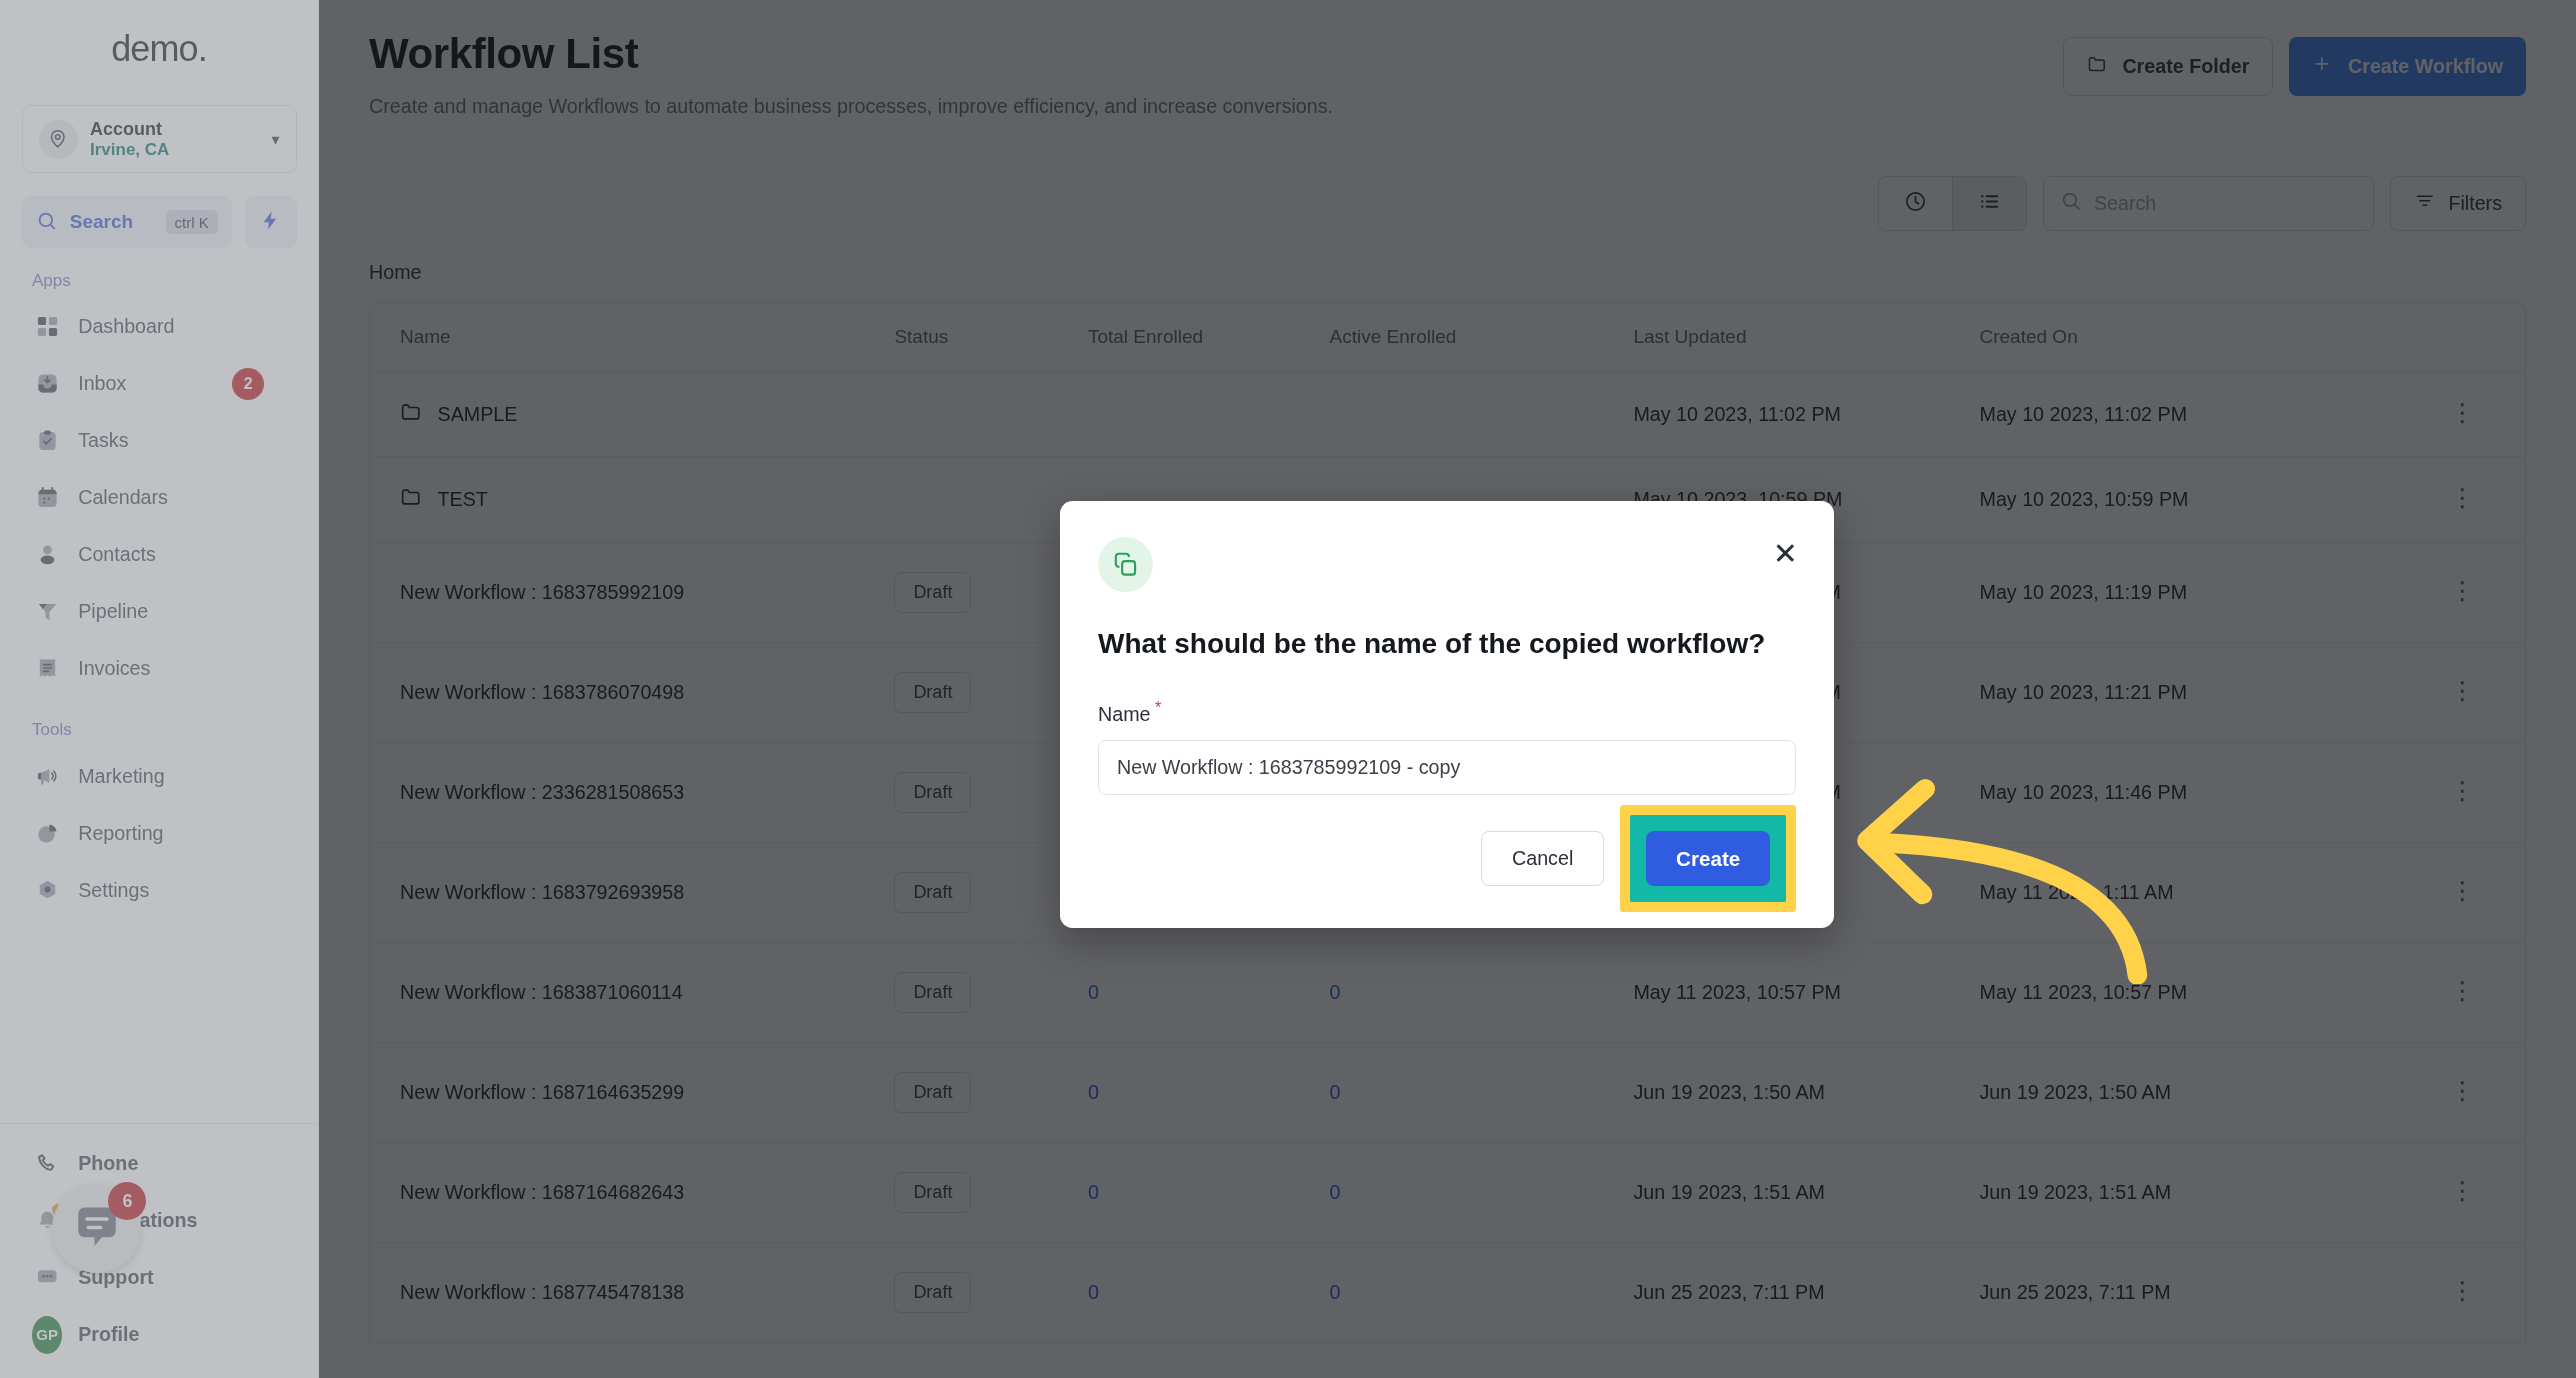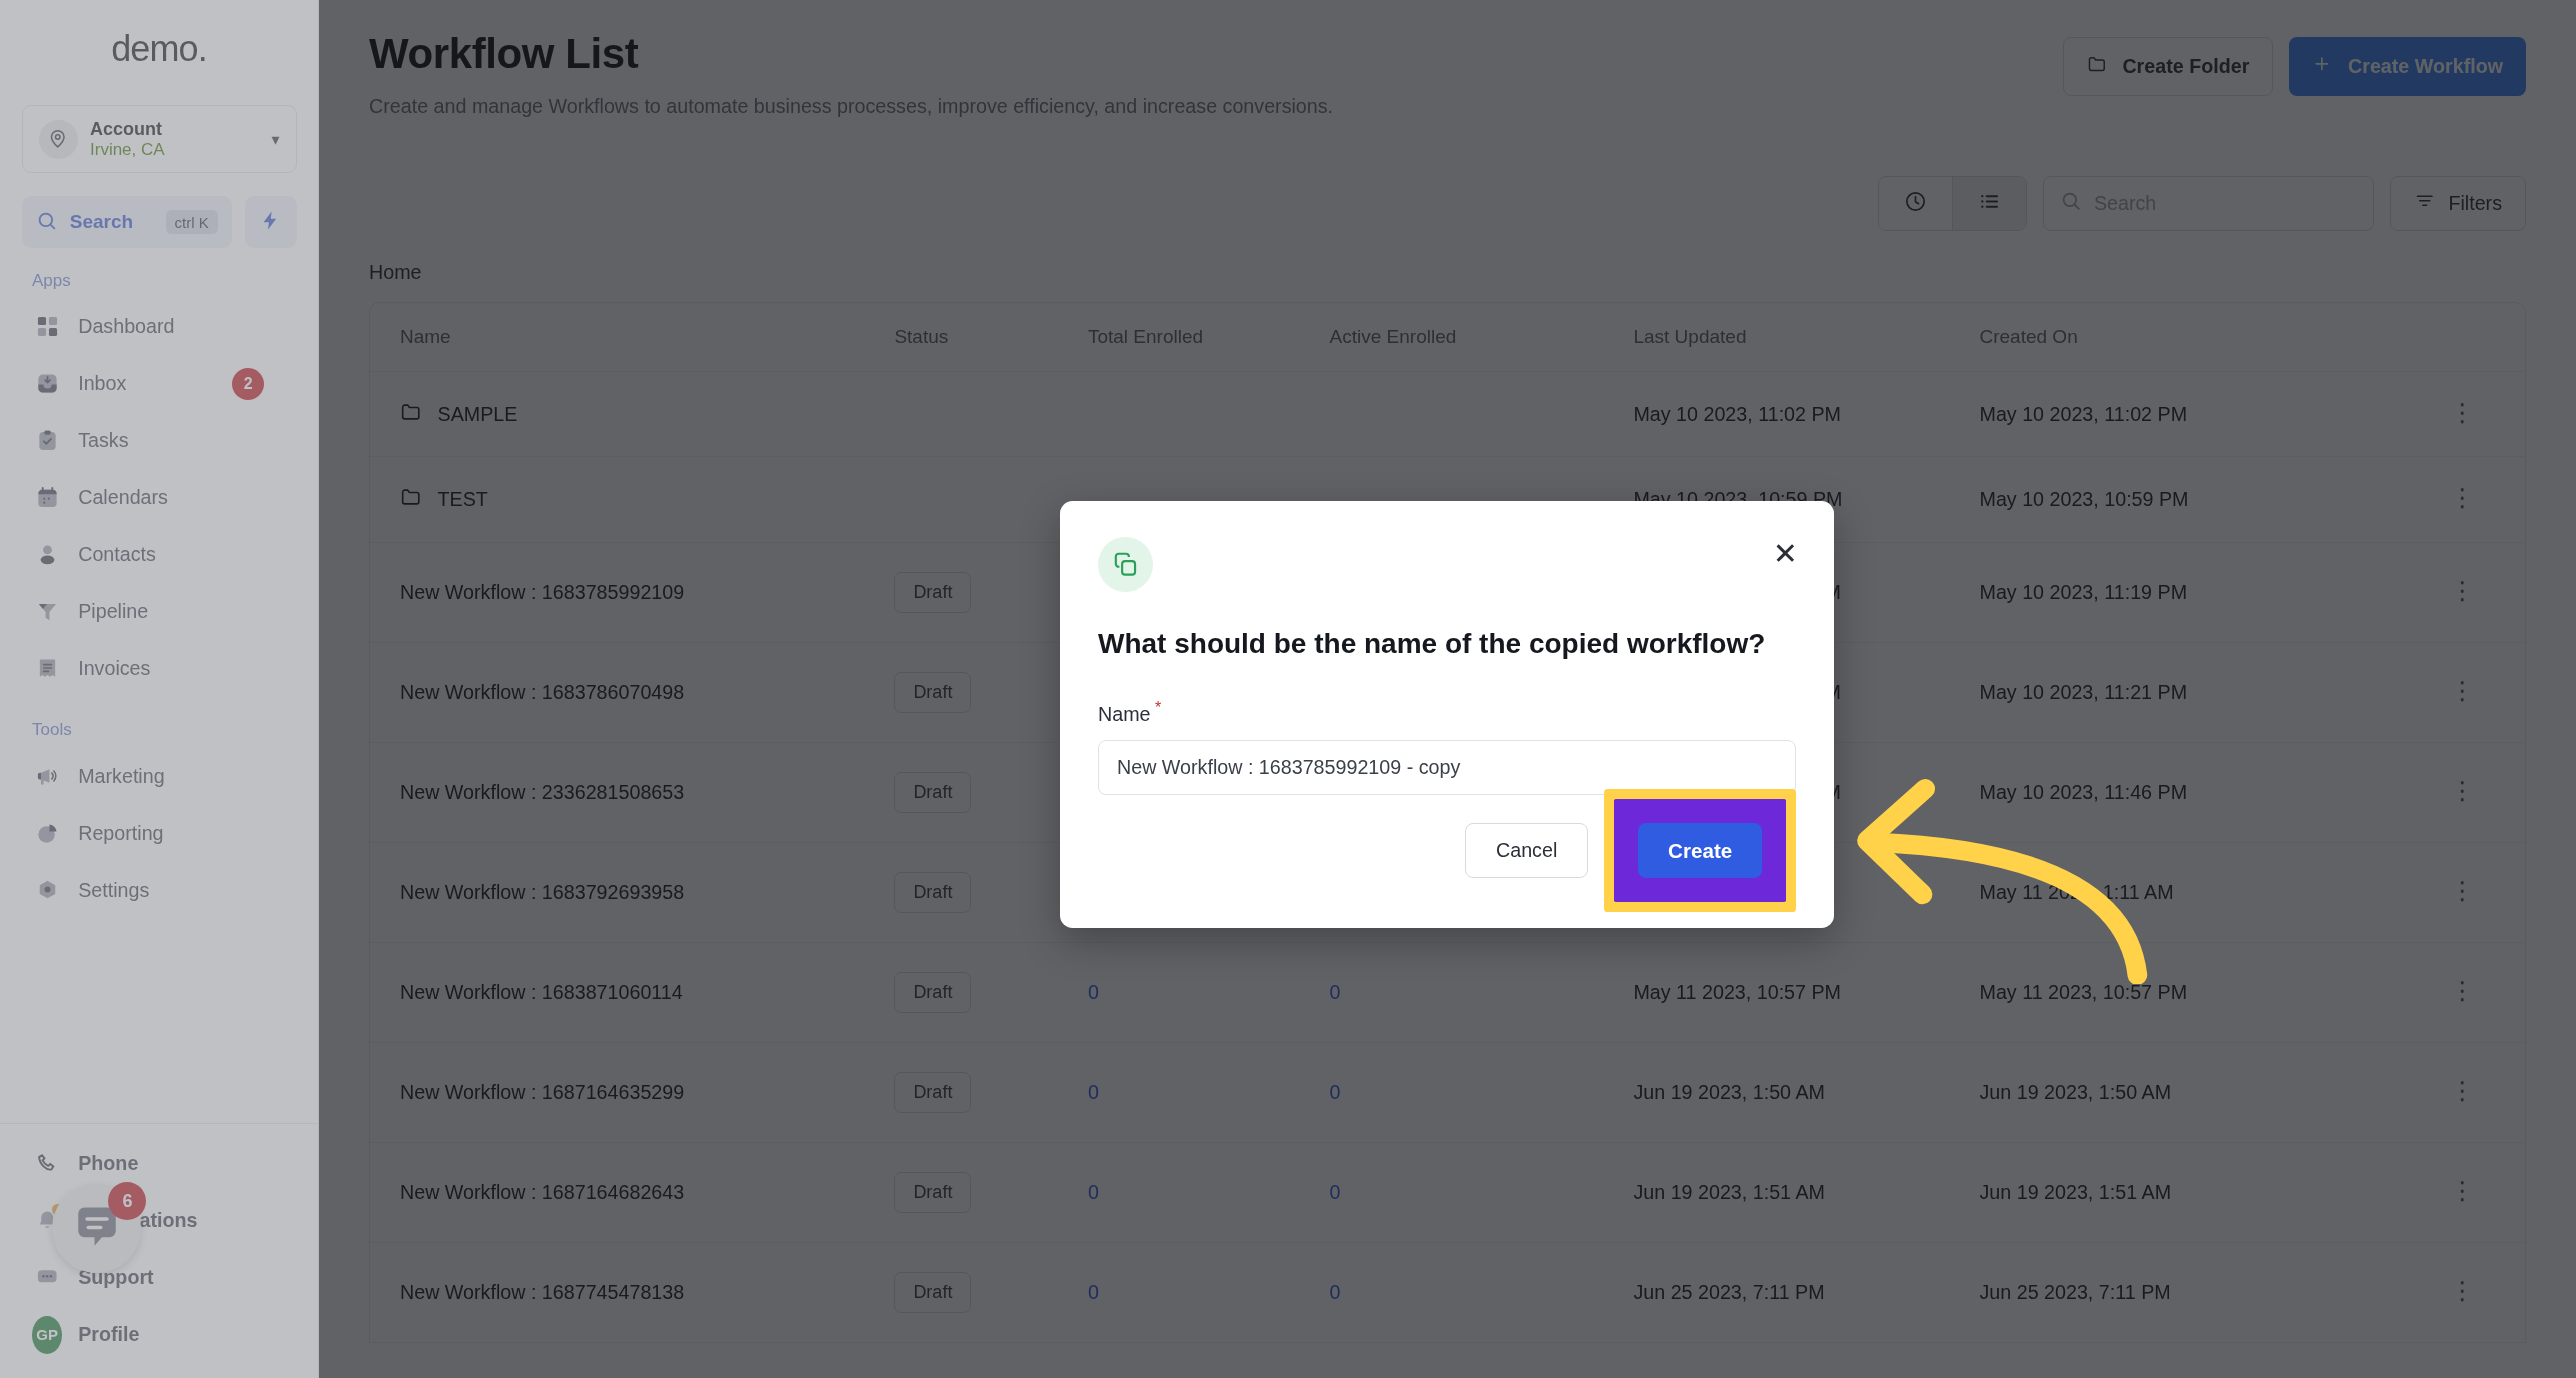--- a/index.html
+++ b/index.html
@@ -31,21 +31,21 @@
     border: 0.9px solid #e3e5ea; border-radius: 9px;
     display: flex; align-items: center; padding: 0 16px; gap: 12.5px;
   }
   .acct-avatar {
     width: 39px; height: 39px; border-radius: 50%;
     background: #e9eaee; display: flex; align-items: center; justify-content: center;
     flex: 0 0 auto;
   }
   .acct-text { flex: 1 1 auto; line-height: 1.15; }
   .acct-name { font-size: 18px; font-weight: 700; color: #1a1d23; }
-  .acct-sub { font-size: 17px; color: #4d7c0f; }
+  .acct-sub { font-size: 17px; color: #0f766e; font-weight: bold; }
   .chev { color: #3a3f4a; font-size: 16px; }
 
   .search-row {
     margin: 23px 21.5px 0 21.5px;
     display: flex; gap: 12.5px; align-items: center;
   }
   .search-box {
     flex: 1 1 auto; height: 52px; background: #eef1fb; border-radius: 9px;
     display: flex; align-items: center; padding: 0 14.3px; gap: 12.5px;
   }
@@ -214,21 +214,21 @@
   .modal-actions {
     position: absolute; right: 38px; bottom: 16px; display: flex; align-items: center; gap: 16px;
   }
   .btn-cancel {
     height: 55px; border: 0.9px solid #d7dae1; border-radius: 8px; background: #fff;
     padding: 0 30px; font-size: 19.7px; color: #2b2f38; display:flex; align-items:center;
   }
   .create-highlight {
     background: #ffd24a; padding: 9.8px; border-radius: 3.6px;
   }
-  .create-inner { background: #6d28d9; padding: 24px; border-radius: 1.8px; }
+  .create-inner { background: #14b8a6; padding: 16px; border-radius: 1.8px; }
   .btn-create {
     height: 55px; background: #2f5ce0; color: #fff; border: none; border-radius: 8px;
     padding: 0 30px; font-size: 20.6px; font-weight: 700;
     font-family: "Liberation Sans", sans-serif; cursor: pointer;
   }
 
   .arrow-svg { position: absolute; left: 1833px; top: 769px; z-index: 70; pointer-events: none; }
 </style>
 </head>
 <body>

